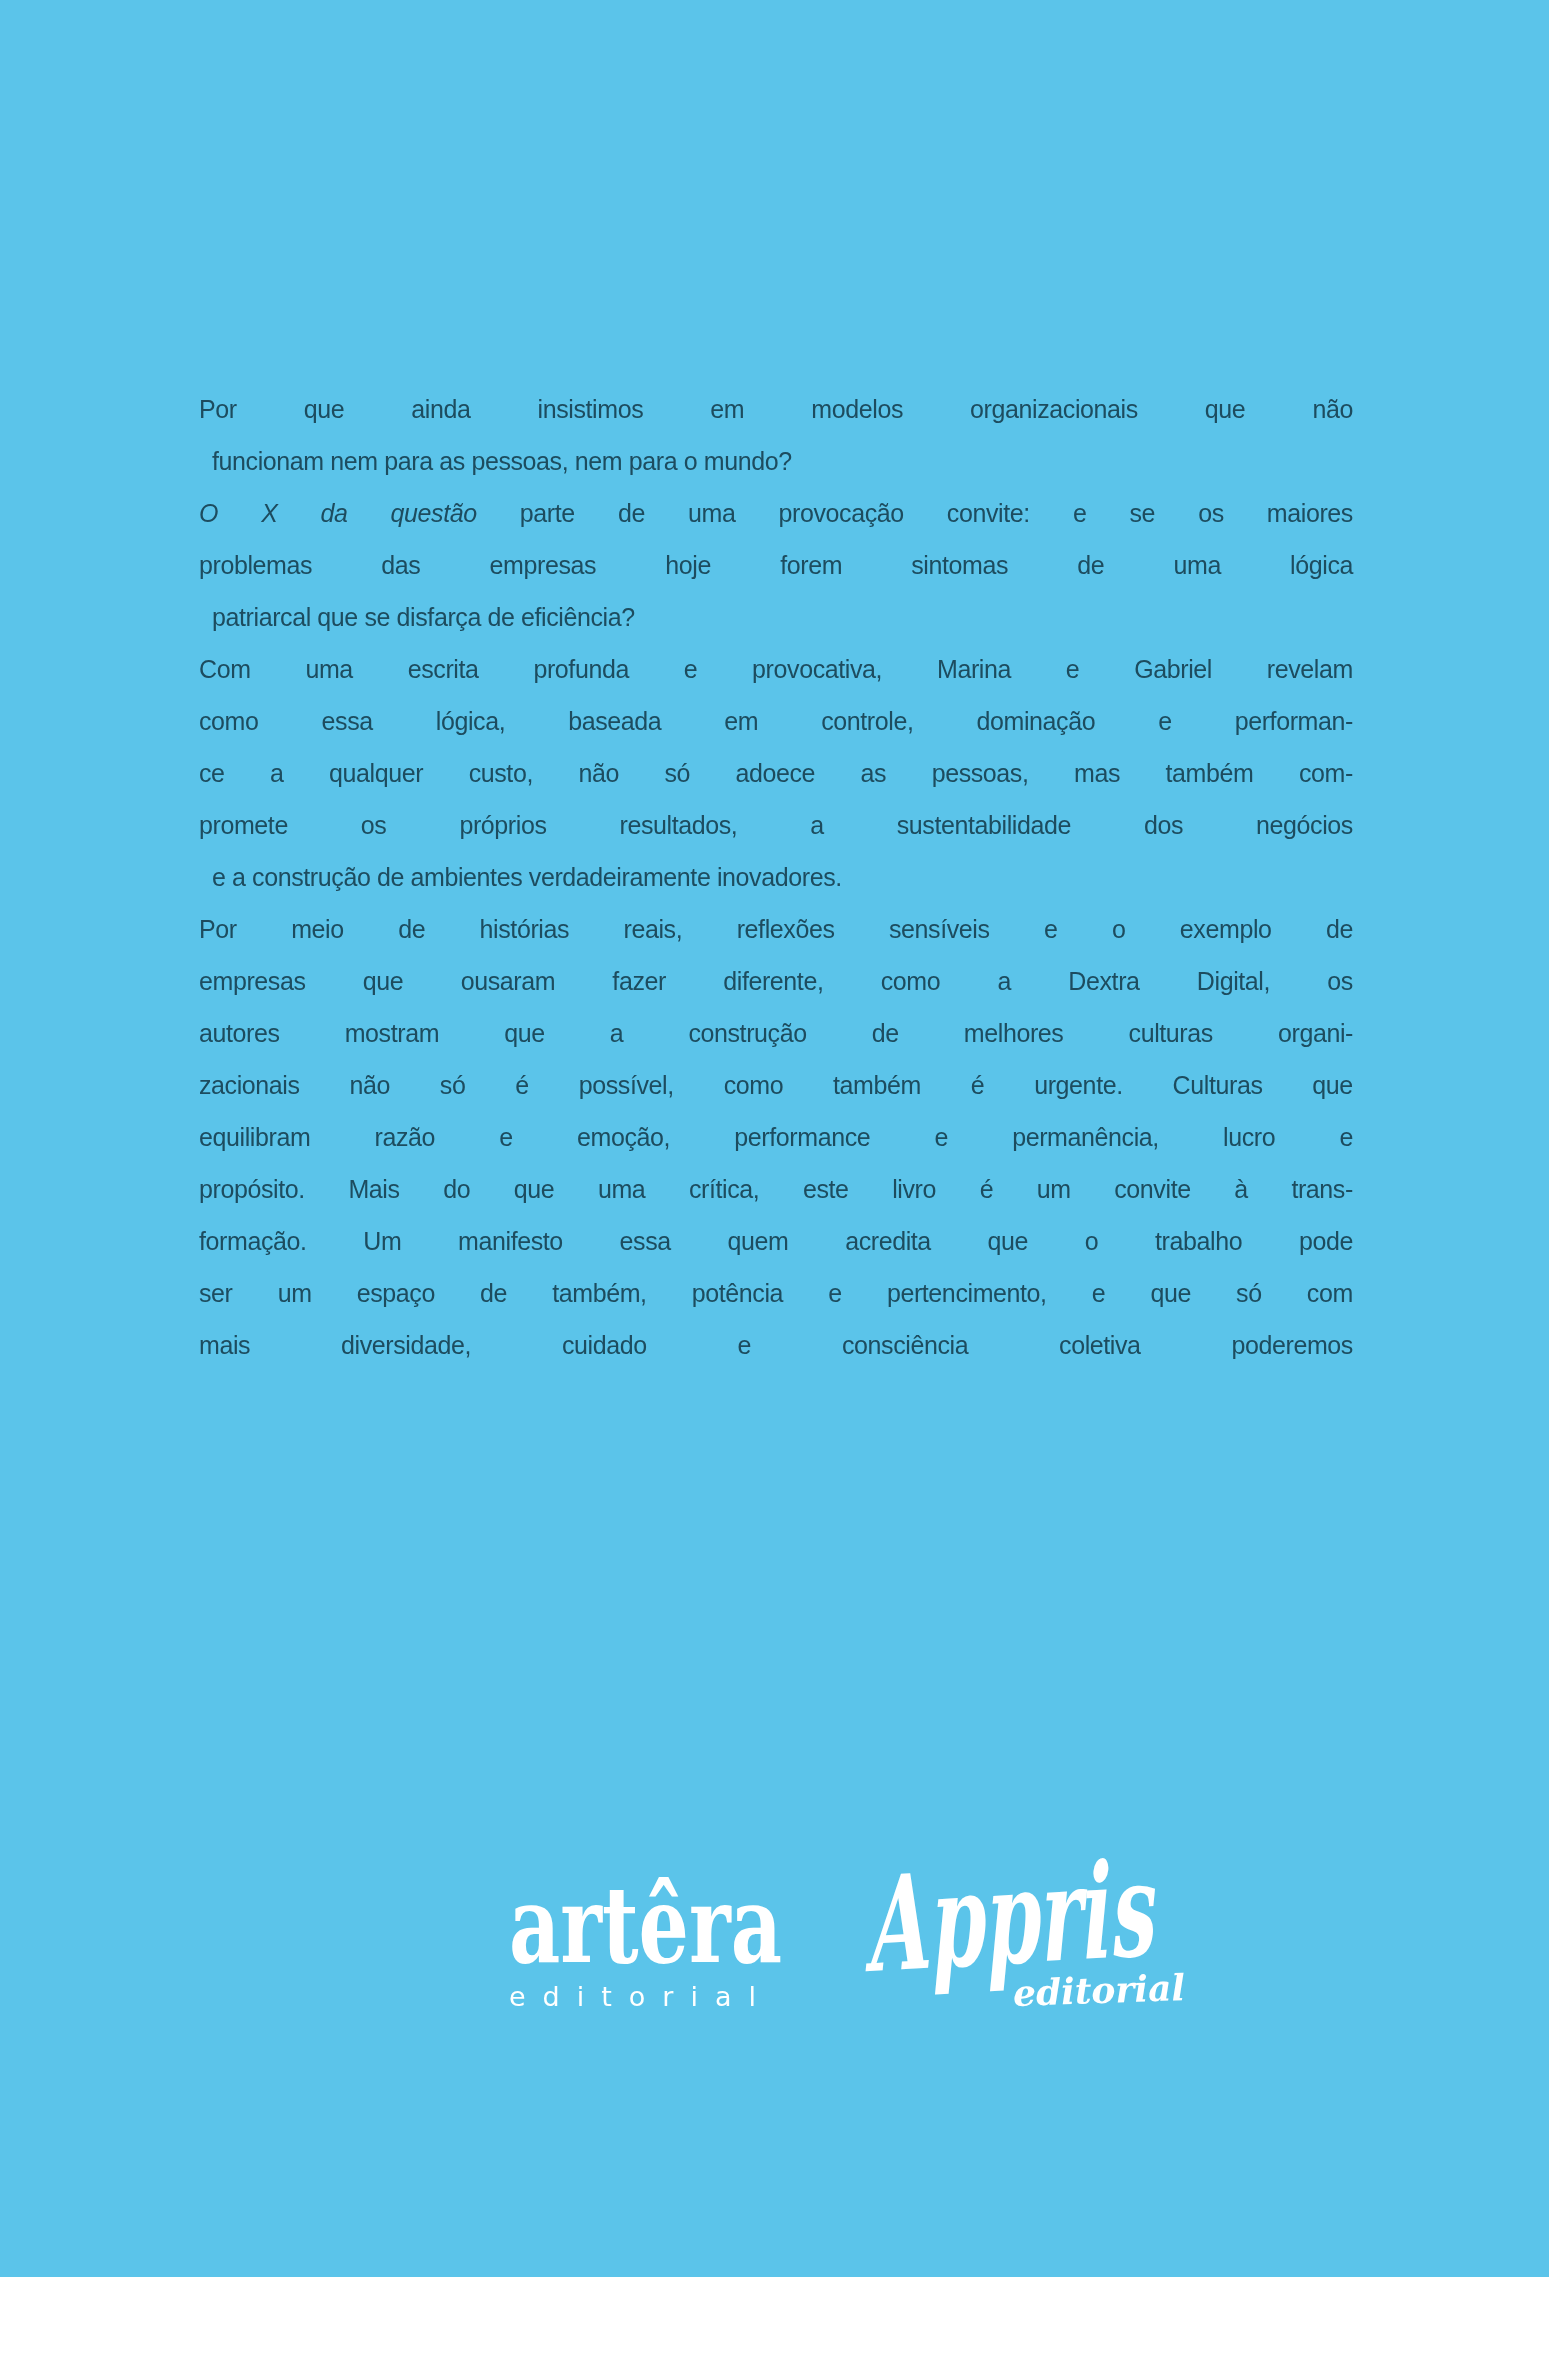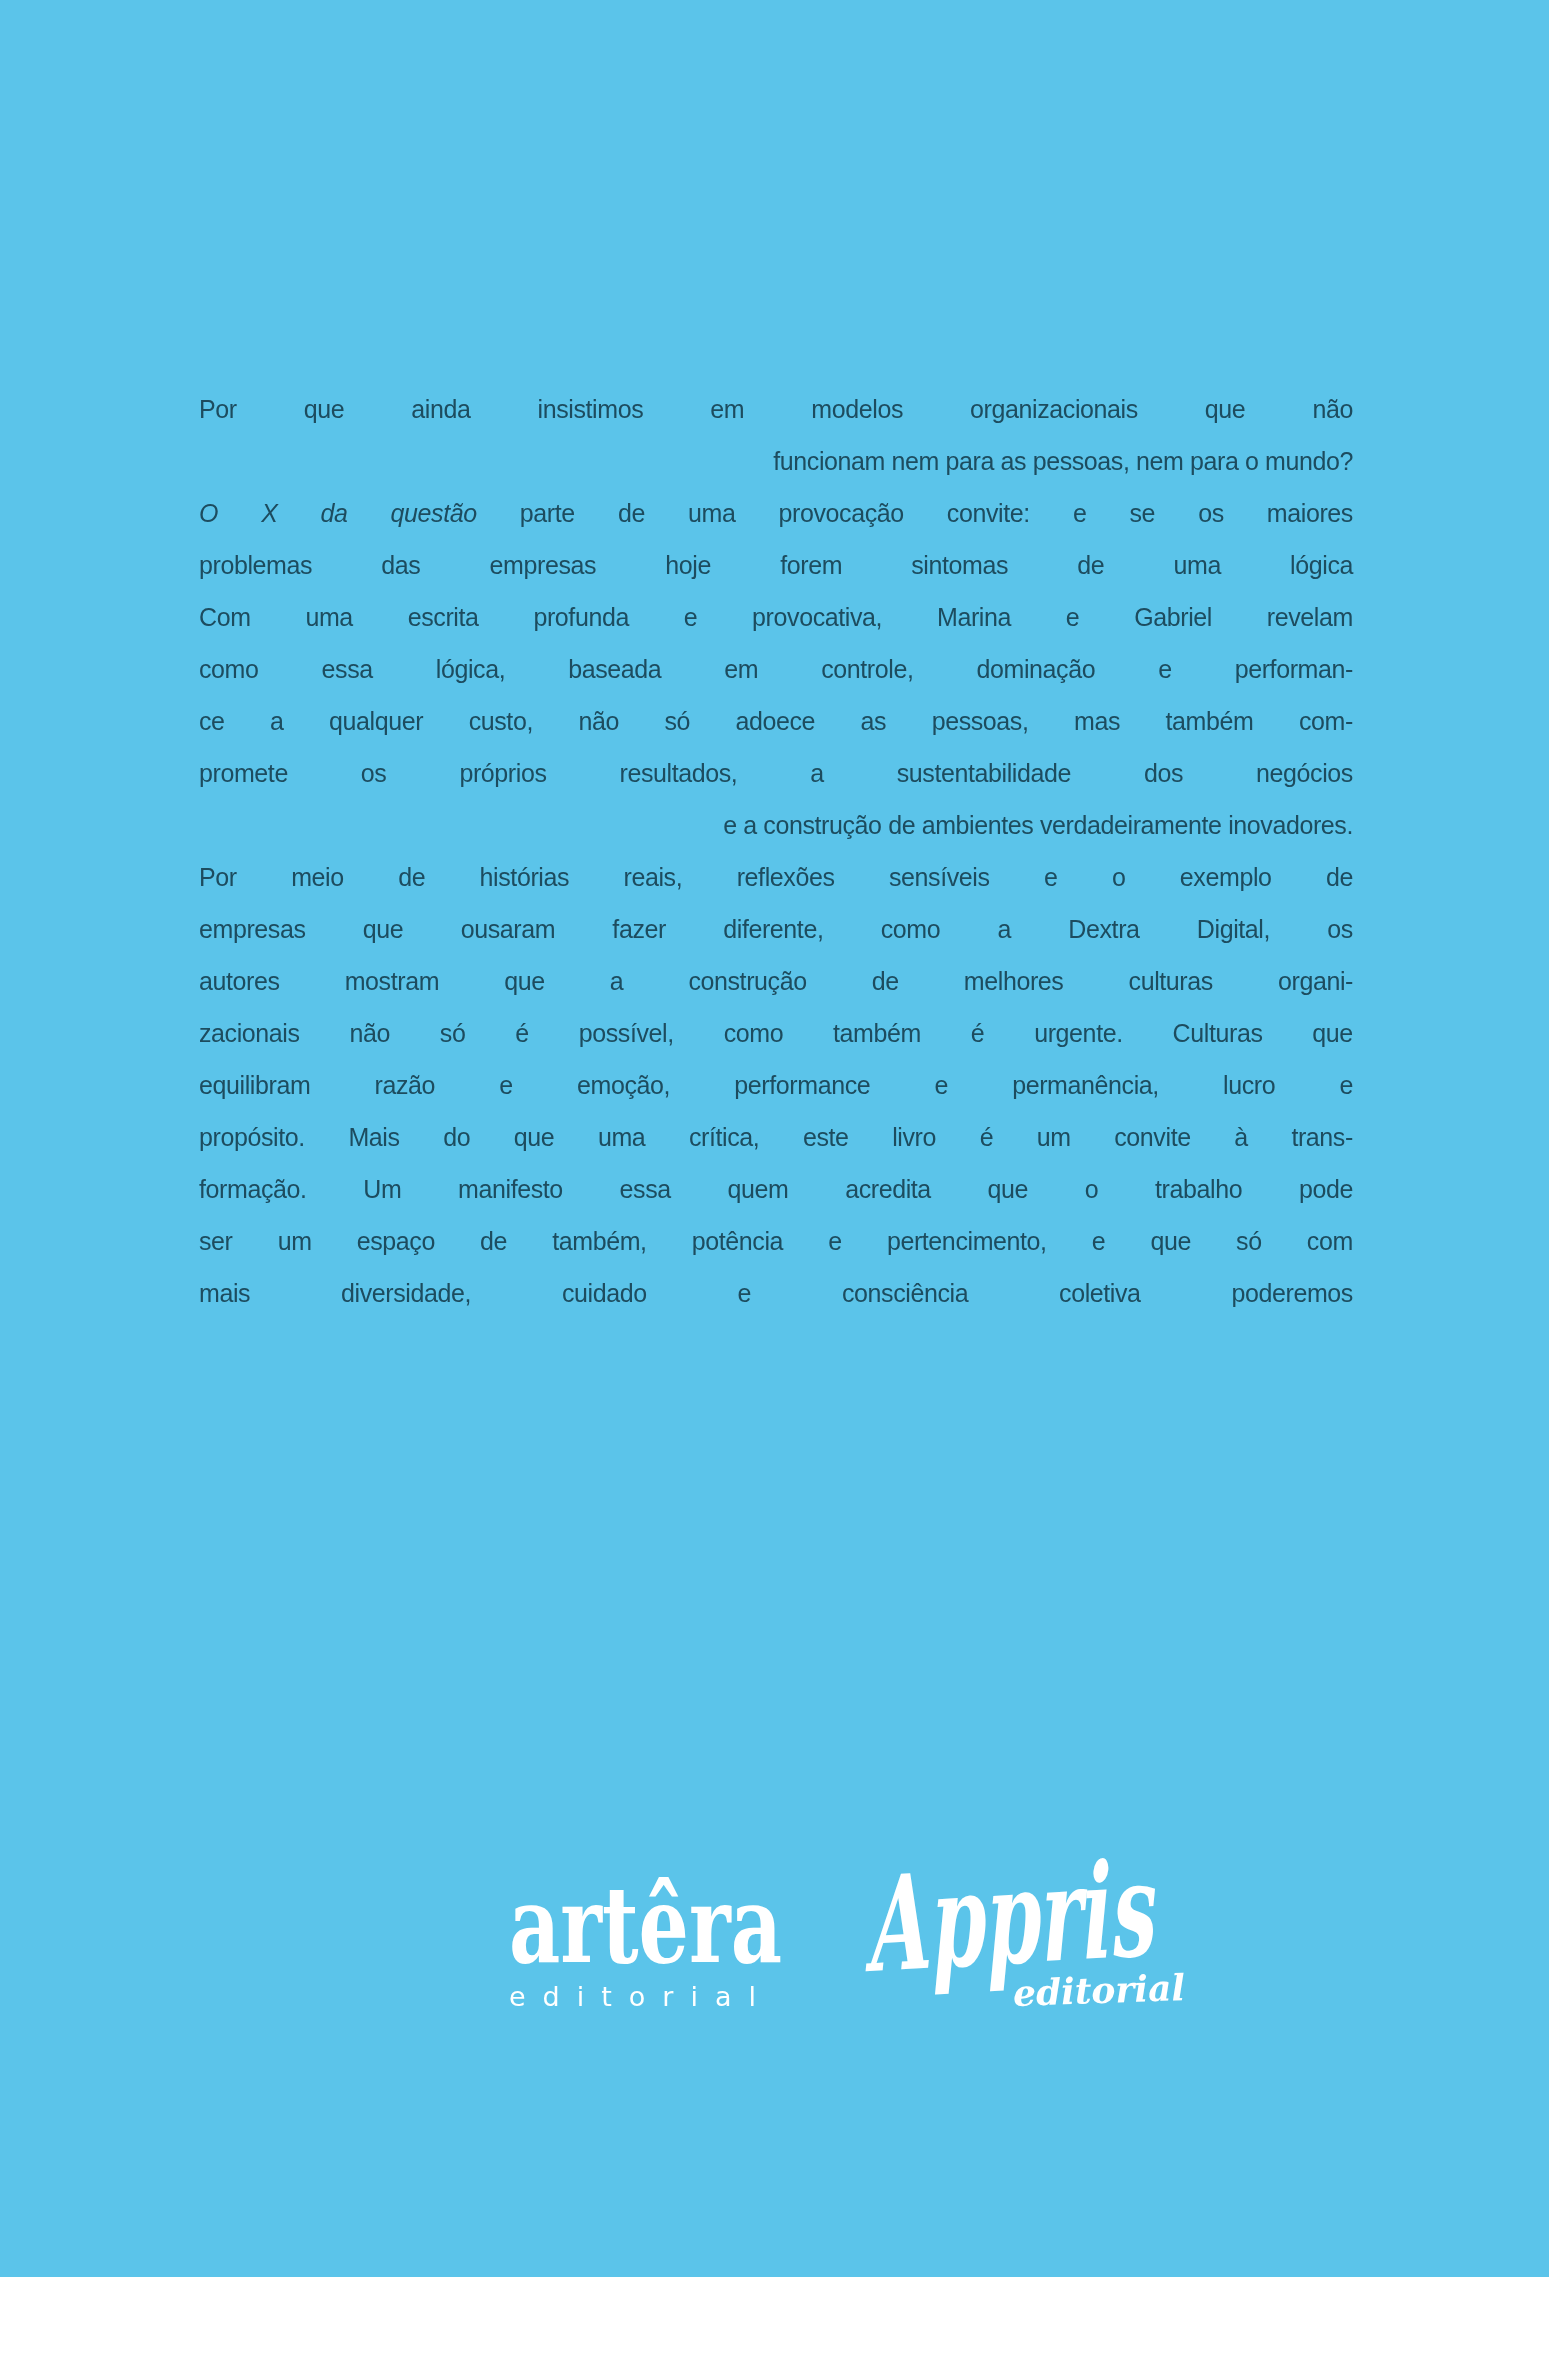--- a/index.html
+++ b/index.html
@@ -40,21 +40,22 @@
   }
   .synopsis .line {
     display: flex;
     justify-content: space-between;
     height: 52px;
     line-height: 52px;
     white-space: nowrap;
   }
   .synopsis .line.last {
     display: block;
-    text-align: right;
+    text-align: left;
+    margin-left: 13px;
   }
   .synopsis .it {
     font-style: italic;
   }
   
   .logos {
     position: absolute;
     left: 0;
     top: 1871px;
     width: 1549px;
@@ -152,20 +153,21 @@
       <span class="">problemas</span>
       <span class="">das</span>
       <span class="">empresas</span>
       <span class="">hoje</span>
       <span class="">forem</span>
       <span class="">sintomas</span>
       <span class="">de</span>
       <span class="">uma</span>
       <span class="">lógica</span>
     </div>
+    <div class="line last"><span>patriarcal que se disfarça de eficiência?</span></div>
     <div class="line">
       <span class="">Com</span>
       <span class="">uma</span>
       <span class="">escrita</span>
       <span class="">profunda</span>
       <span class="">e</span>
       <span class="">provocativa,</span>
       <span class="">Marina</span>
       <span class="">e</span>
       <span class="">Gabriel</span>

